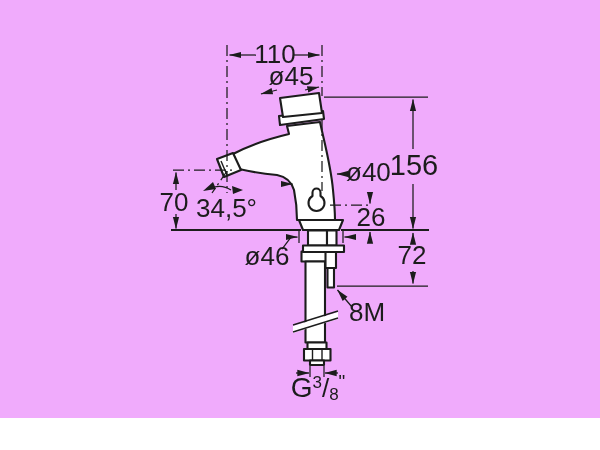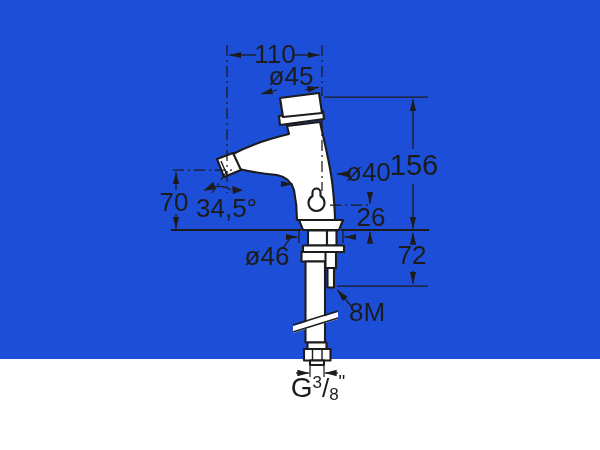--- a/index.html
+++ b/index.html
@@ -7,22 +7,22 @@
     padding: 0;
     background: #ffffff;
     width: 600px;
     height: 450px;
     overflow: hidden;
     font-family: "Liberation Sans", sans-serif;
   }
   .canvas {
     position: relative;
     width: 600px;
-    height: 359px;
-    background: #1d4ed8;
+    height: 418px;
+    background: #f0abfc;
   }
   svg { display: block; }
   text {
     font-family: "Liberation Sans", sans-serif;
     fill: #1c1c1c;
   }
   .dimtxt  { font-size: 26px; }
   .dimtxt-lg { font-size: 29px; }
   .obj  { fill: #ffffff; stroke: #1c1c1c; stroke-width: 2.1; stroke-linejoin: round; }
   .obj-thin { fill: none; stroke: #1c1c1c; stroke-width: 1.4; }

